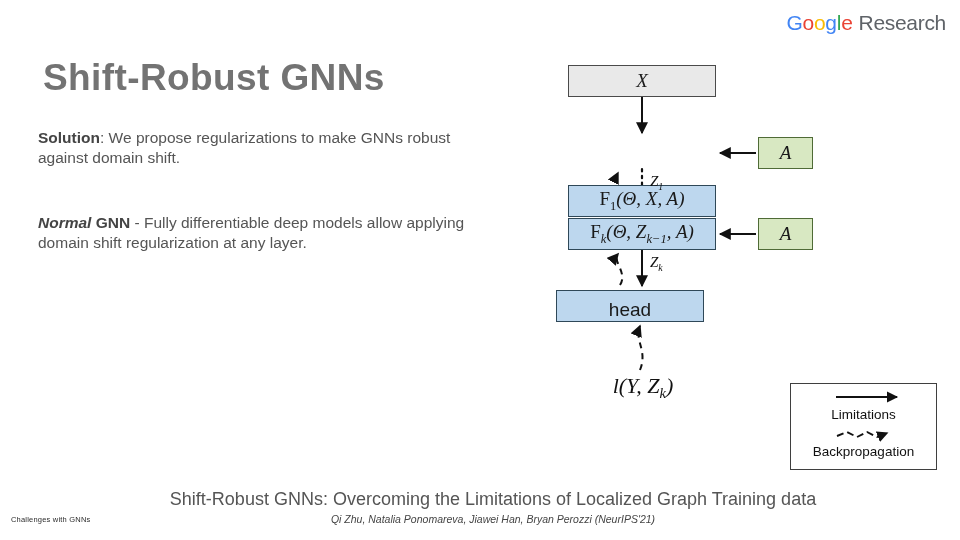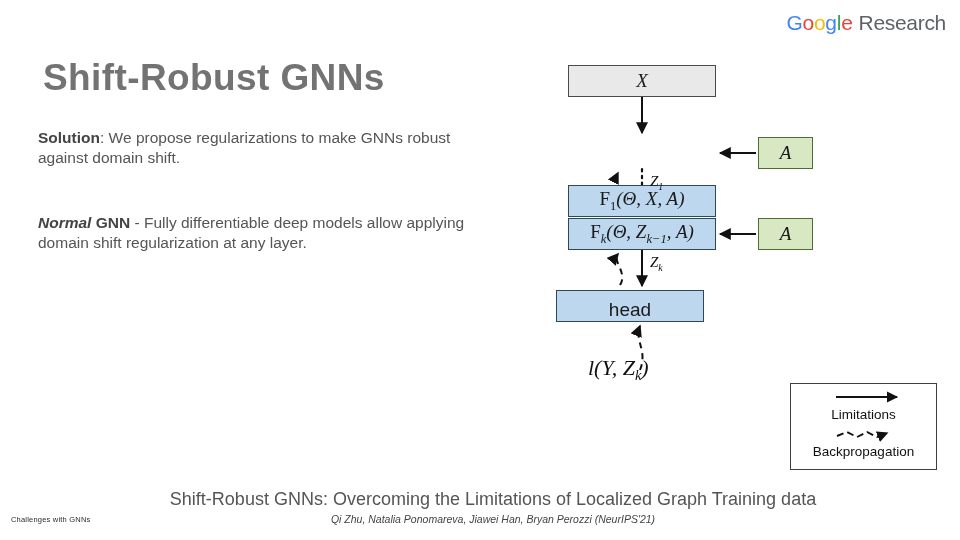--- a/index.html
+++ b/index.html
@@ -105,23 +105,23 @@
     font-style: italic;
     font-size: 15px;
     color: #111;
   }
   #lbl-z1 { left: 110px; top: 118px; }
   #lbl-zk { left: 110px; top: 199px; }
 
   #loss-label {
     position: absolute;
     left: 48px;
-    top: 300px;
+    top: 318px;
     width: 110px;
-    text-align: left;
+    text-align: center;
     font-family: "Liberation Serif", serif;
     font-style: italic;
     font-size: 22px;
     color: #111;
   }
 
   #edges { position: absolute; left: 0; top: 0; width: 420px; height: 360px; }
 
   
   #legend {

